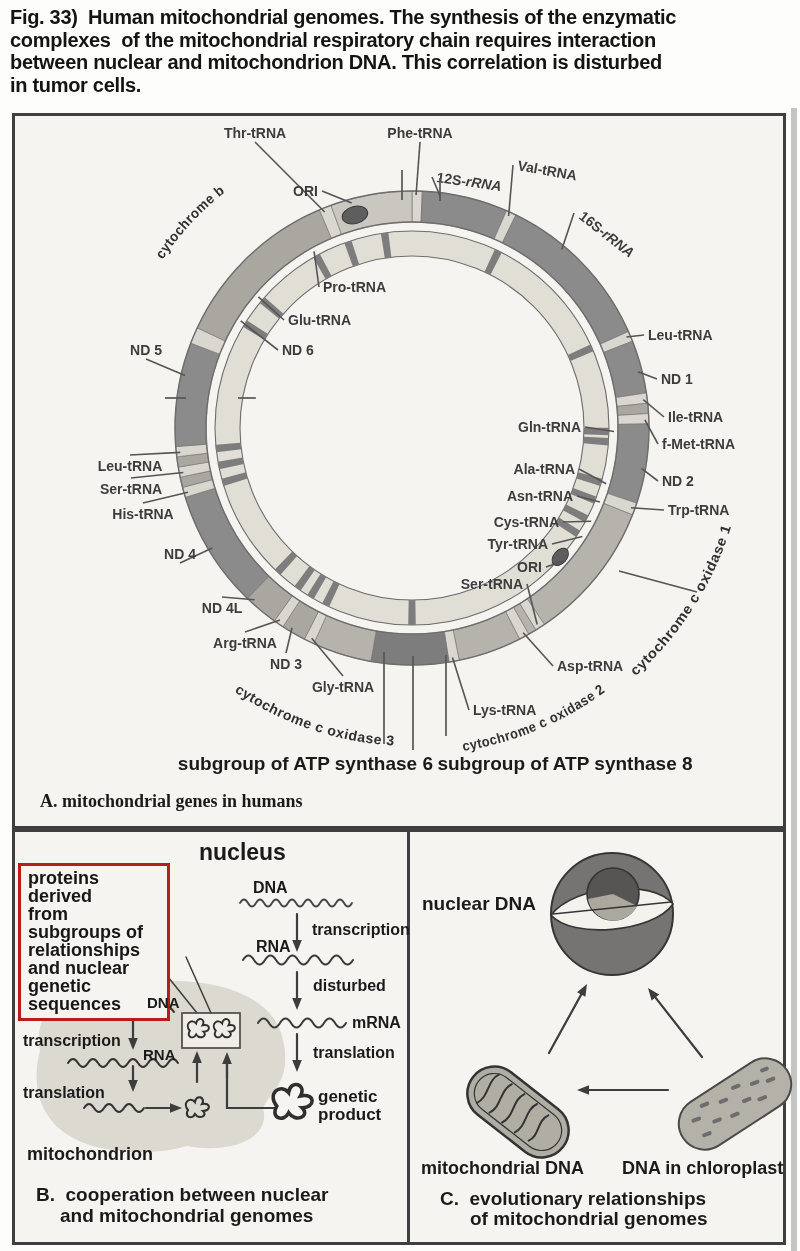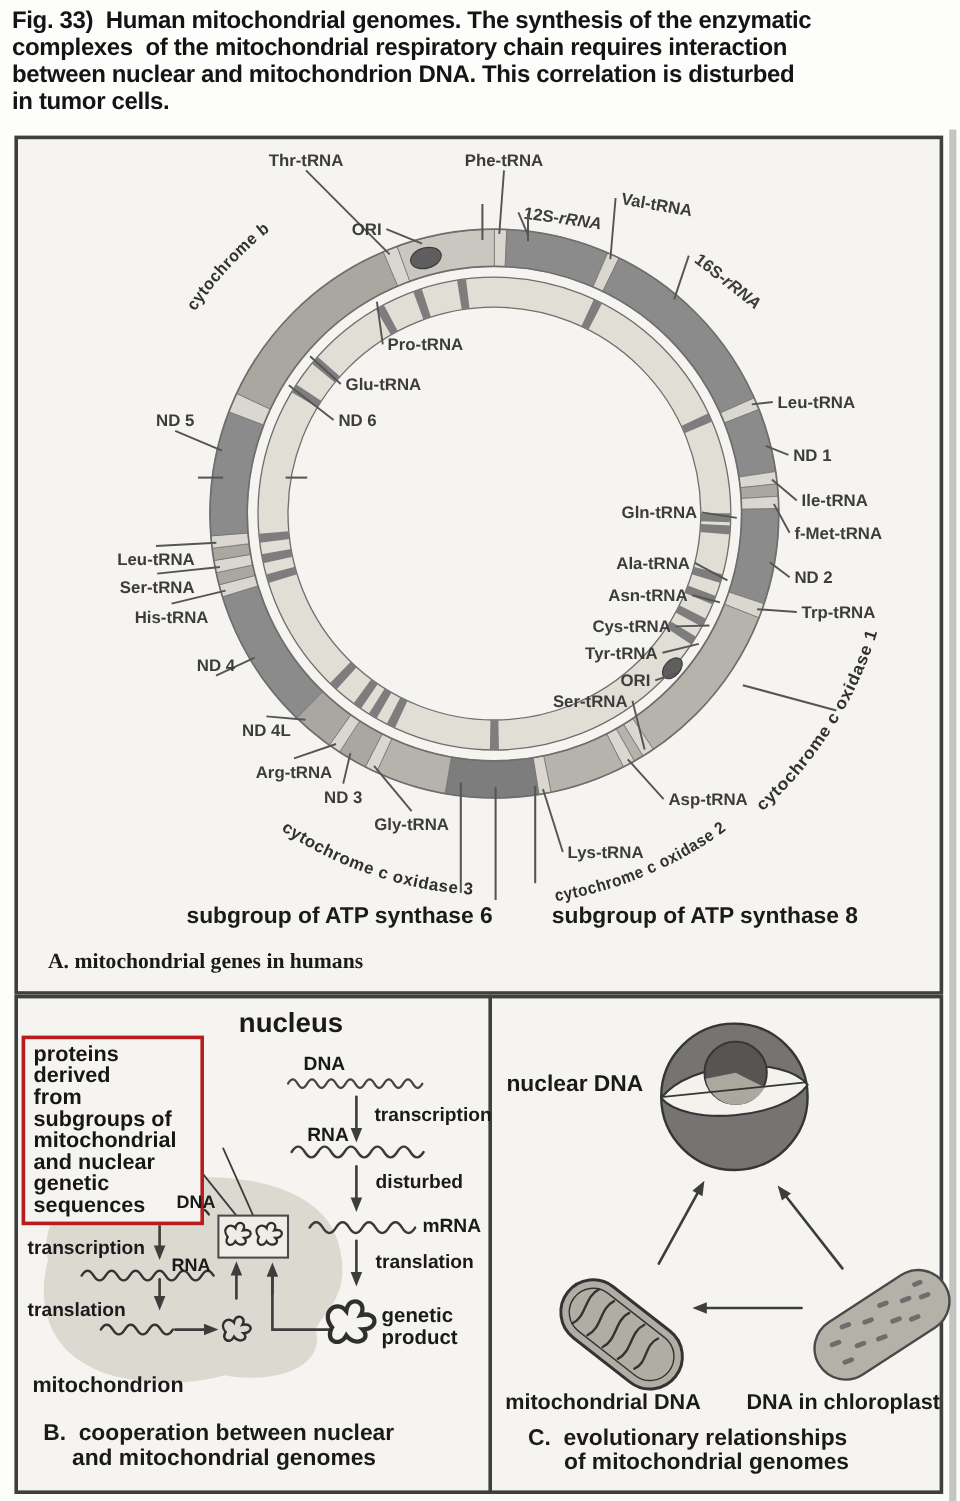--- a/index.html
+++ b/index.html
@@ -292,29 +292,29 @@
           <rect x="23" y="-9" width="10" height="4" rx="2" transform="rotate(12 28 -7)"></rect>
           <rect x="21" y="8" width="10" height="4" rx="2" transform="rotate(12 26 10)"></rect>
           <rect x="38" y="-3" width="10" height="4" rx="2" transform="rotate(12 43 -1)"></rect>
           <rect x="-45" y="8" width="10" height="4" rx="2" transform="rotate(12 -40 10)"></rect>
           <rect x="39" y="-15" width="9" height="4" rx="2" transform="rotate(12 43 -13)"></rect>
         </g>
       </g>
     </g>
   </svg>
 
-  <div class="lbl abs" id="subgroup6" style="left:133px;top:753px;">subgroup of ATP synthase 6</div>
-  <div class="lbl abs" id="subgroup8" style="left:415px;top:753px;text-align:right;">subgroup of ATP synthase 8</div>
+  <div class="lbl abs" id="subgroup6" style="left:133px;top:753px;text-align:right;">subgroup of ATP synthase 6</div>
+  <div class="lbl abs" id="subgroup8" style="left:415px;top:753px;">subgroup of ATP synthase 8</div>
   <div class="lbl abs" id="panelA-caption" style="left:40px;top:791px;">A. mitochondrial genes in humans</div>
 
   <div class="lbl abs" id="nucleus-title" style="left:199px;top:839px;">nucleus</div>
   <div id="callout" class="abs">
     <div>proteins derived</div>
     <div>from subgroups of</div>
-    <div>mitochondrial</div>
+    <div>relationships</div>
     <div>and nuclear genetic</div>
     <div>sequences</div>
   </div>
   <div class="lbl abs flow" style="left:253px;top:879px;">DNA</div>
   <div class="lbl abs flow" style="left:312px;top:921px;">transcription</div>
   <div class="lbl abs flow" style="left:256px;top:938px;">RNA</div>
   <div class="lbl abs flow" style="left:313px;top:977px;">disturbed</div>
   <div class="lbl abs flow" style="left:352px;top:1014px;">mRNA</div>
   <div class="lbl abs flow" style="left:313px;top:1044px;">translation</div>
   <div class="lbl abs" style="left:318px;top:1087px;font-size:17px;">genetic</div>

